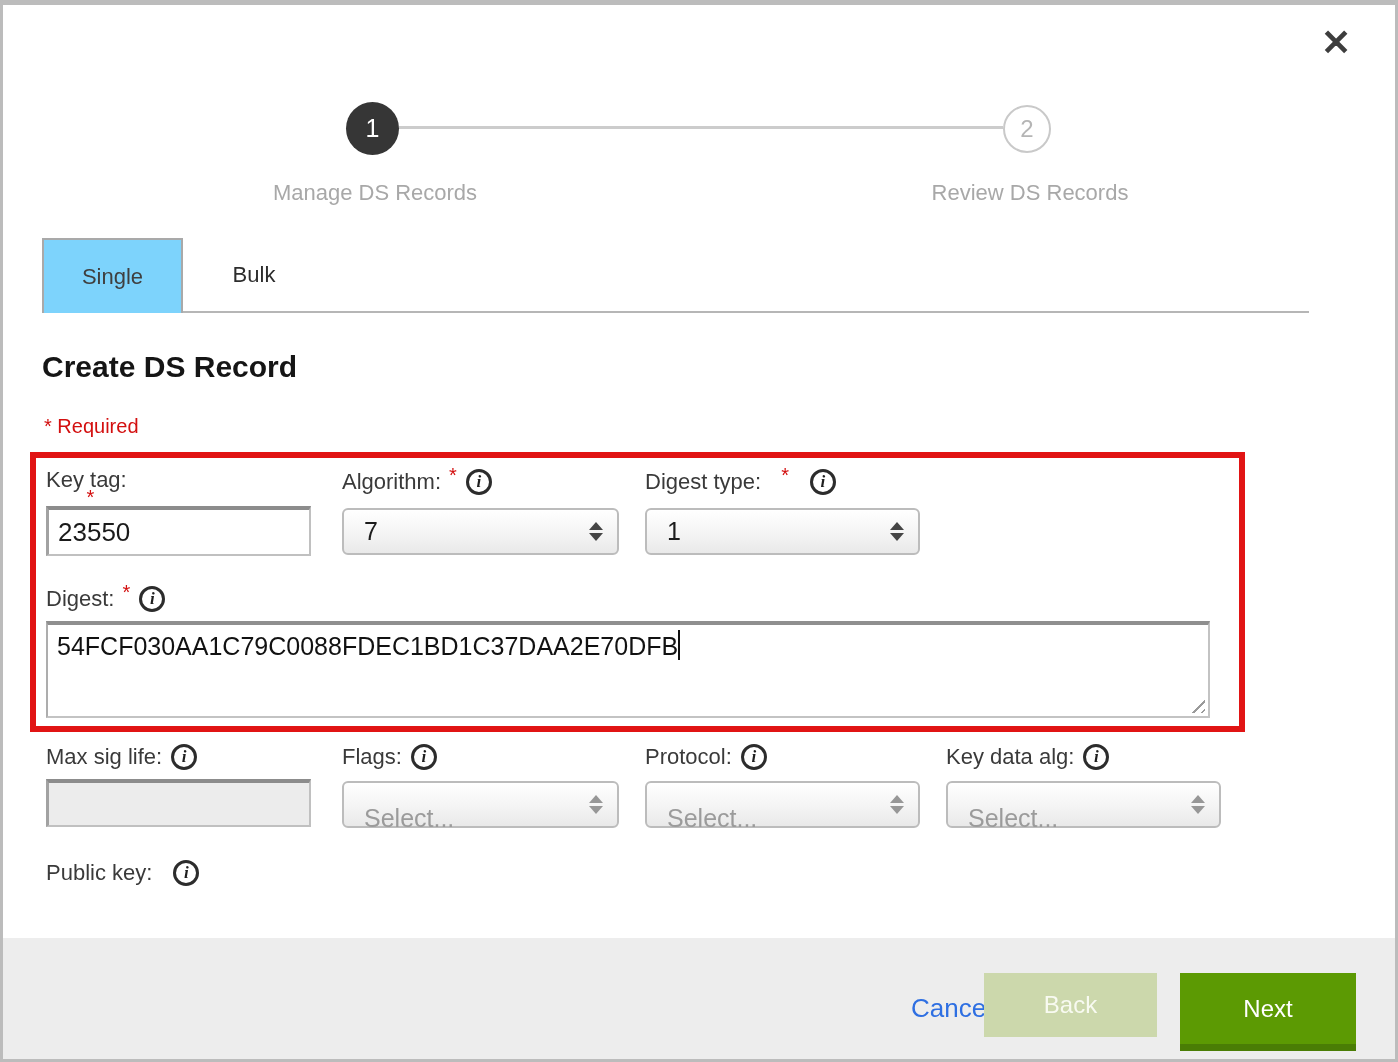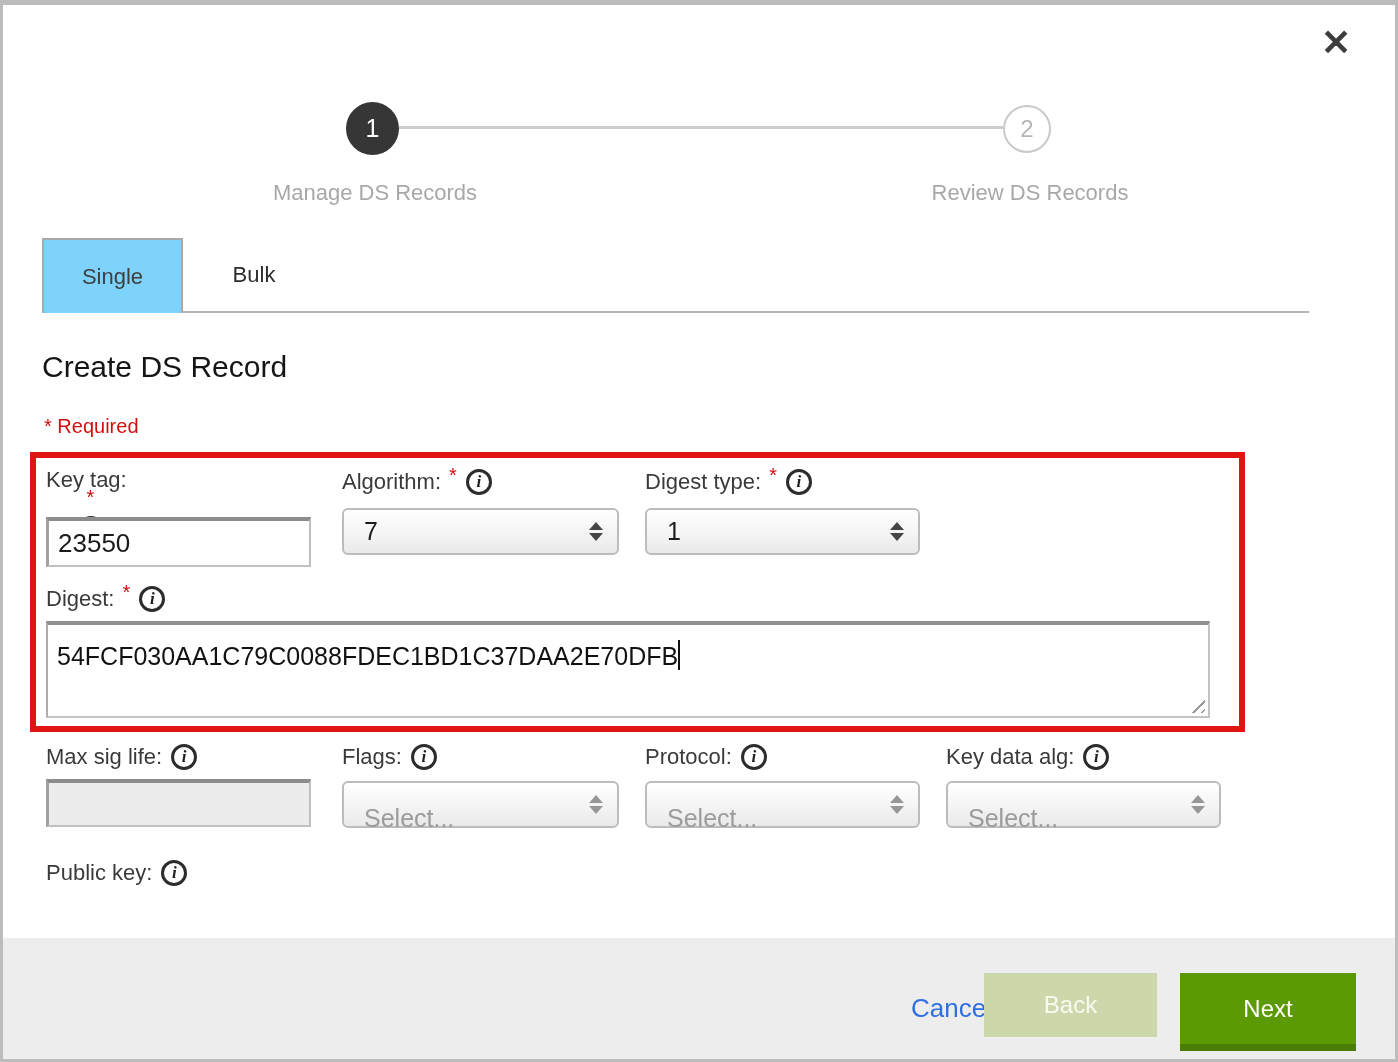--- a/index.html
+++ b/index.html
@@ -27,21 +27,21 @@
   .step-label-2 { left:824px; }
 
   
   .tab-line { left:39px; top:306px; width:1267px; height:2px; background:#b6b6b6; }
   .tab { display:flex; align-items:center; justify-content:center; font-size:22px;
          cursor:pointer; }
   .tab-single { left:39px; top:233px; width:141px; height:75px; background:#7dd3fc;
                 border:2px solid #a9a9a9; border-bottom:none; color:#3f3f3f; z-index:2; }
   .tab-bulk { left:180px; top:233px; width:142px; height:73px; color:#2d2d2d; }
 
-  .page-title { left:39px; top:345px; font-size:30px; font-weight:normal; color:#151515; }
+  .page-title { left:39px; top:345px; font-size:30px; font-weight:bold; color:#151515; }
   .required-note { left:41px; top:410px; font-size:20px; color:#d30f0f; }
 
   
   .annotation-box { left:27px; top:447px; width:1215px; height:280px;
                     border:6px solid #e11414; pointer-events:none; z-index:5; }
 
   
   .field-label { font-size:22px; color:#3a3a3a; display:flex; align-items:center; height:30px; }
   .req-star { color:#d30f0f; font-size:20px; margin-left:8px; position:relative; top:-7px; }
   .info-icon { display:inline-flex; align-items:center; justify-content:center;
@@ -68,21 +68,21 @@
   .select.placeholder .sel-value { color:#9b9b9b;margin-top:27px; }
   .arrows { display:flex; flex-direction:column; align-items:center; gap:3px; color:#454545; }
   .select.placeholder .arrows { color:#979797; }
   .tri-up   { width:0; height:0; border-left:7px solid transparent;
               border-right:7px solid transparent; border-bottom:8px solid currentColor; }
   .tri-down { width:0; height:0; border-left:7px solid transparent;
               border-right:7px solid transparent; border-top:8px solid currentColor; }
 
   
   .textarea {
-    background:#fff; font-size:25px; color:#111; padding:15px 9px;
+    background:#fff; font-size:25px; color:#111; padding:5px 9px;
     border:2px solid #c3c3c3; border-top:4px solid #8f8f8f; border-left:2px solid #adadad;
     position:relative; overflow:hidden; white-space:nowrap;
   }
   .text-cursor { display:inline-block; width:2px; height:30px; background:#111;
                  vertical-align:-5px; }
   .resize-handle { position:absolute; right:3px; bottom:3px; width:18px; height:18px;
     background:repeating-linear-gradient(135deg, transparent 0 4px, #9a9a9a 4px 6px);
     clip-path:polygon(100% 0, 100% 100%, 0 100%); cursor:nwse-resize; }
   .public-key-area { background:#f3f3f3; }
 
@@ -121,27 +121,27 @@
   <div class="abs field-label" style="left:43px; top:462px;flex-direction:column;">
     <span>Key tag:</span>
     <span class="req-star">*</span>
     <span class="info-icon">i</span>
   </div>
   <div class="abs field-label" style="left:339px; top:462px;">
     <span>Algorithm:</span>
     <span class="req-star">*</span>
     <span class="info-icon">i</span>
   </div>
-  <div class="abs field-label" style="left:642px; top:462px;">
+  <div class="abs field-label" style="left:642px; top:462px;gap:12px;">
     <span>Digest type:</span>
     <span class="req-star">*</span>
     <span class="info-icon">i</span>
   </div>
 
-  <input class="abs text-input" style="left: 43px; top: 501px; width: 265px; margin-top: 11px;" value="23550">
+  <input class="abs text-input" style="left: 43px; top: 501px; width: 265px;" value="23550">
   <div class="abs select" style="left:339px; top:503px; width:277px;">
     <span class="sel-value">7</span>
     <span class="arrows">
       <span class="tri-up"></span>
         <span class="tri-down"></span>
     </span>
   </div>
   <div class="abs select" style="left:642px; top:503px; width:275px;">
     <span class="sel-value">1</span>
     <span class="arrows">
@@ -193,21 +193,21 @@
     </span>
   </div>
   <div class="abs select placeholder" style="left:943px; top:776px; width:275px;">
     <span class="sel-value">Select...</span>
     <span class="arrows">
       <span class="tri-up"></span>
         <span class="tri-down"></span>
     </span>
   </div>
 
-  <div class="abs field-label" style="left:43px; top:853px;">
+  <div class="abs field-label" style="left:43px; top:853px;gap:12px;">
     <span>Public key:</span>
     <span class="info-icon">i</span>
   </div>
   <div class="abs textarea public-key-area" style="left:43px; top:890px; width:1164px; height:43px;">
     <span></span>
   </div>
 
   <div class="abs footer"></div>
   <div class="abs cancel-link">Cancel</div>
   <div class="abs btn btn-back">Back</div>

